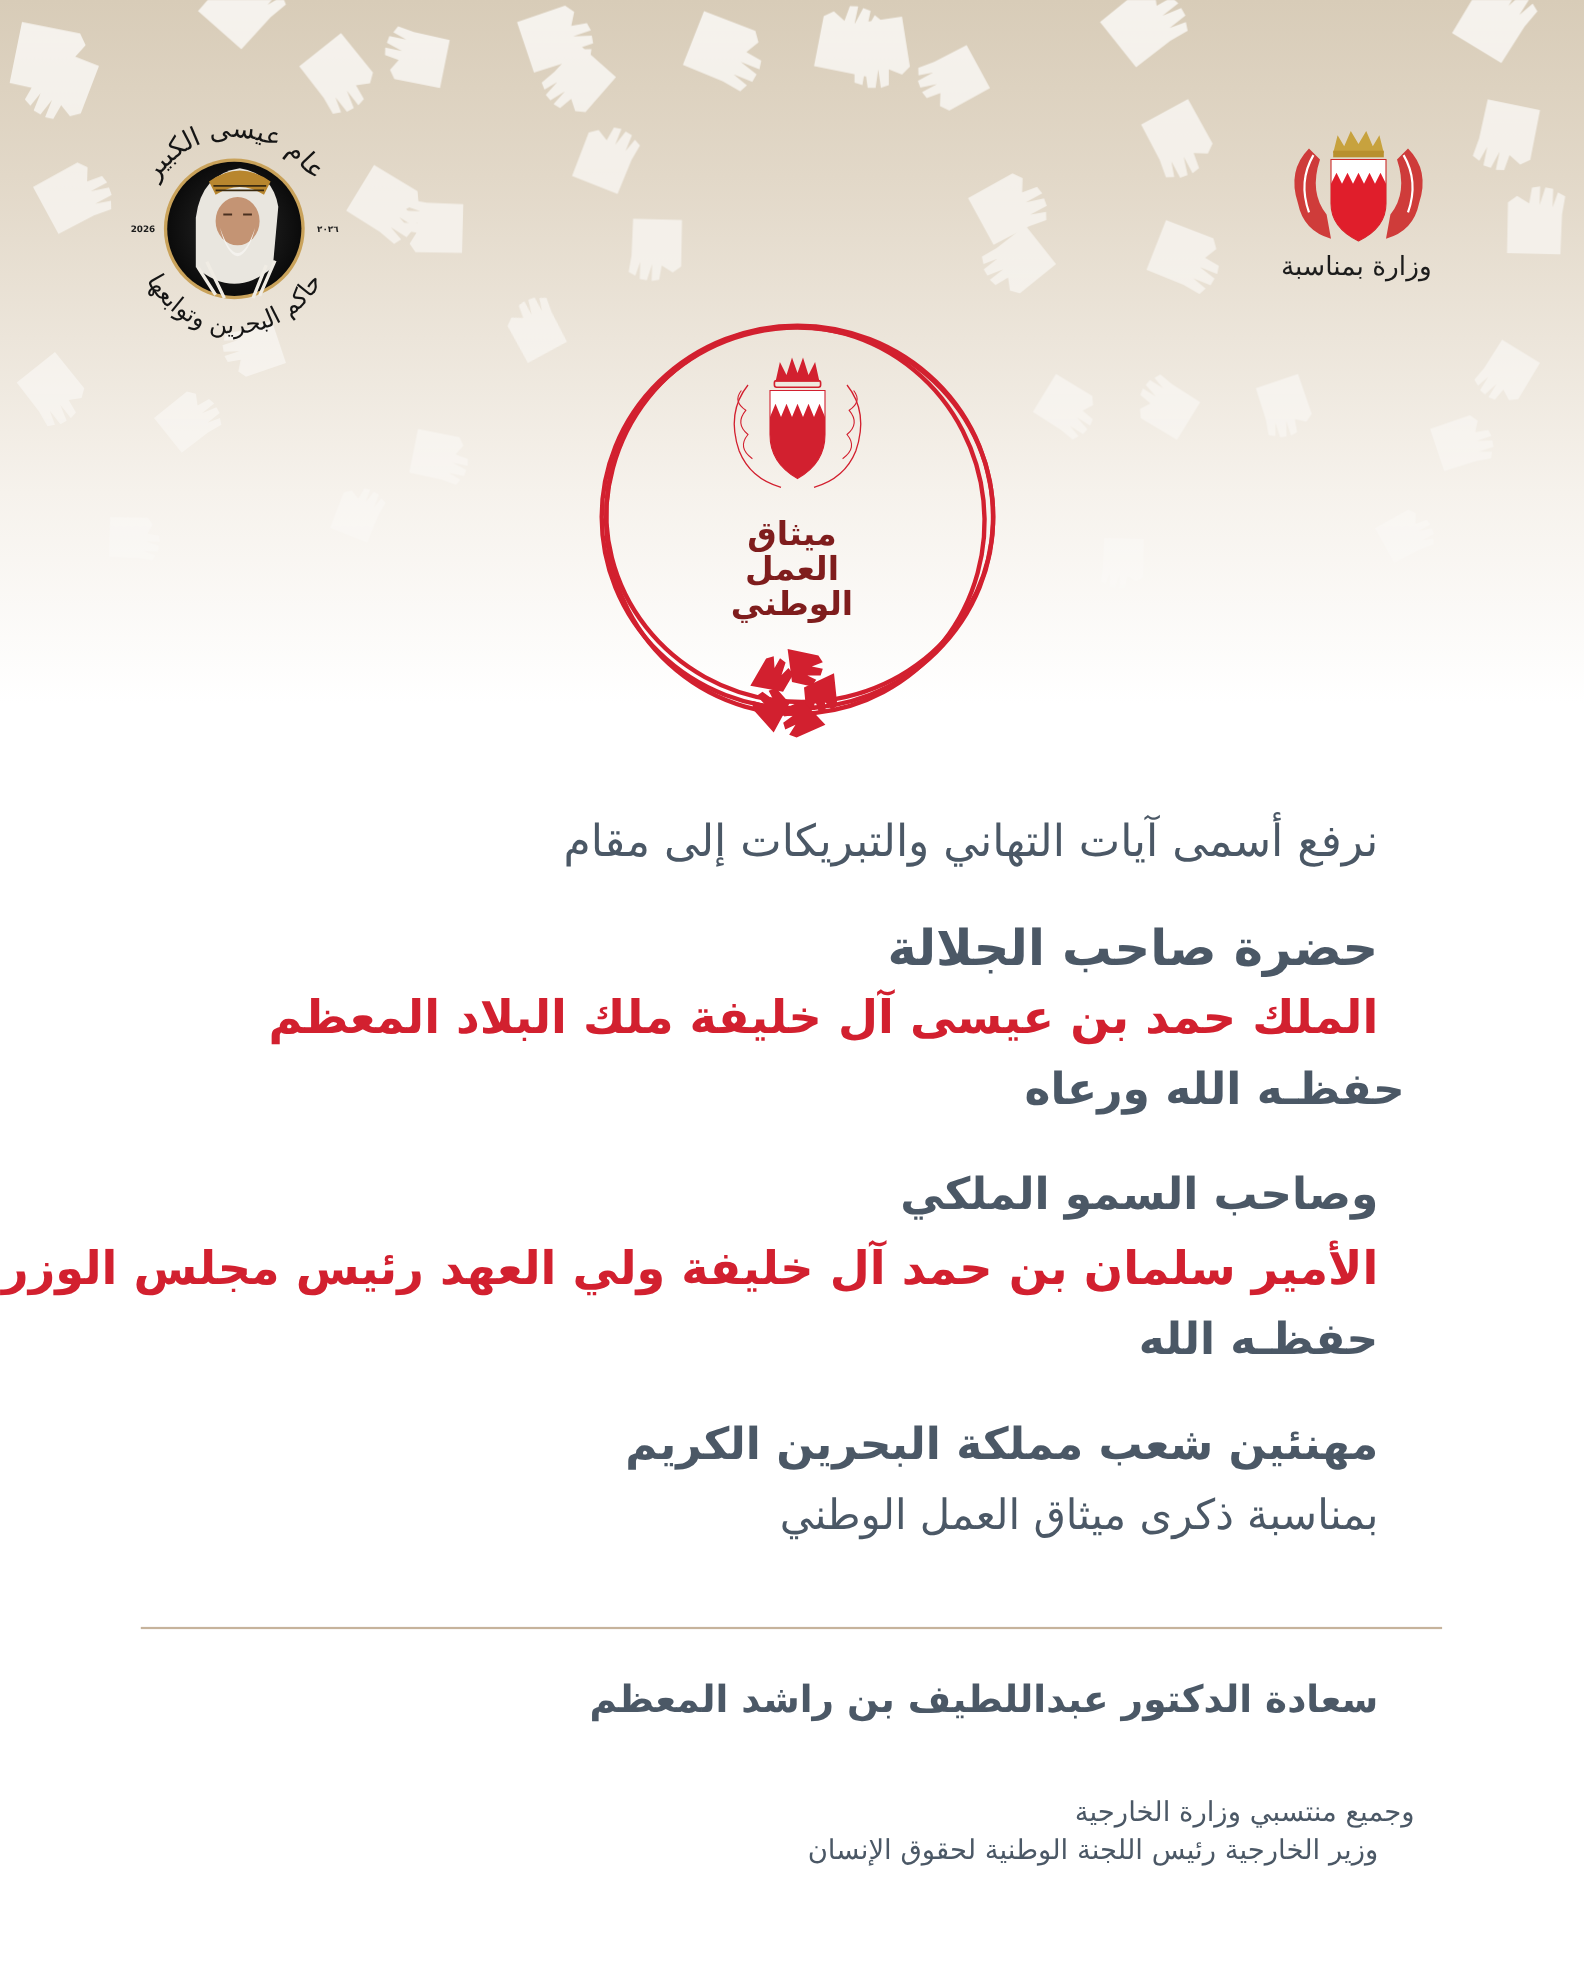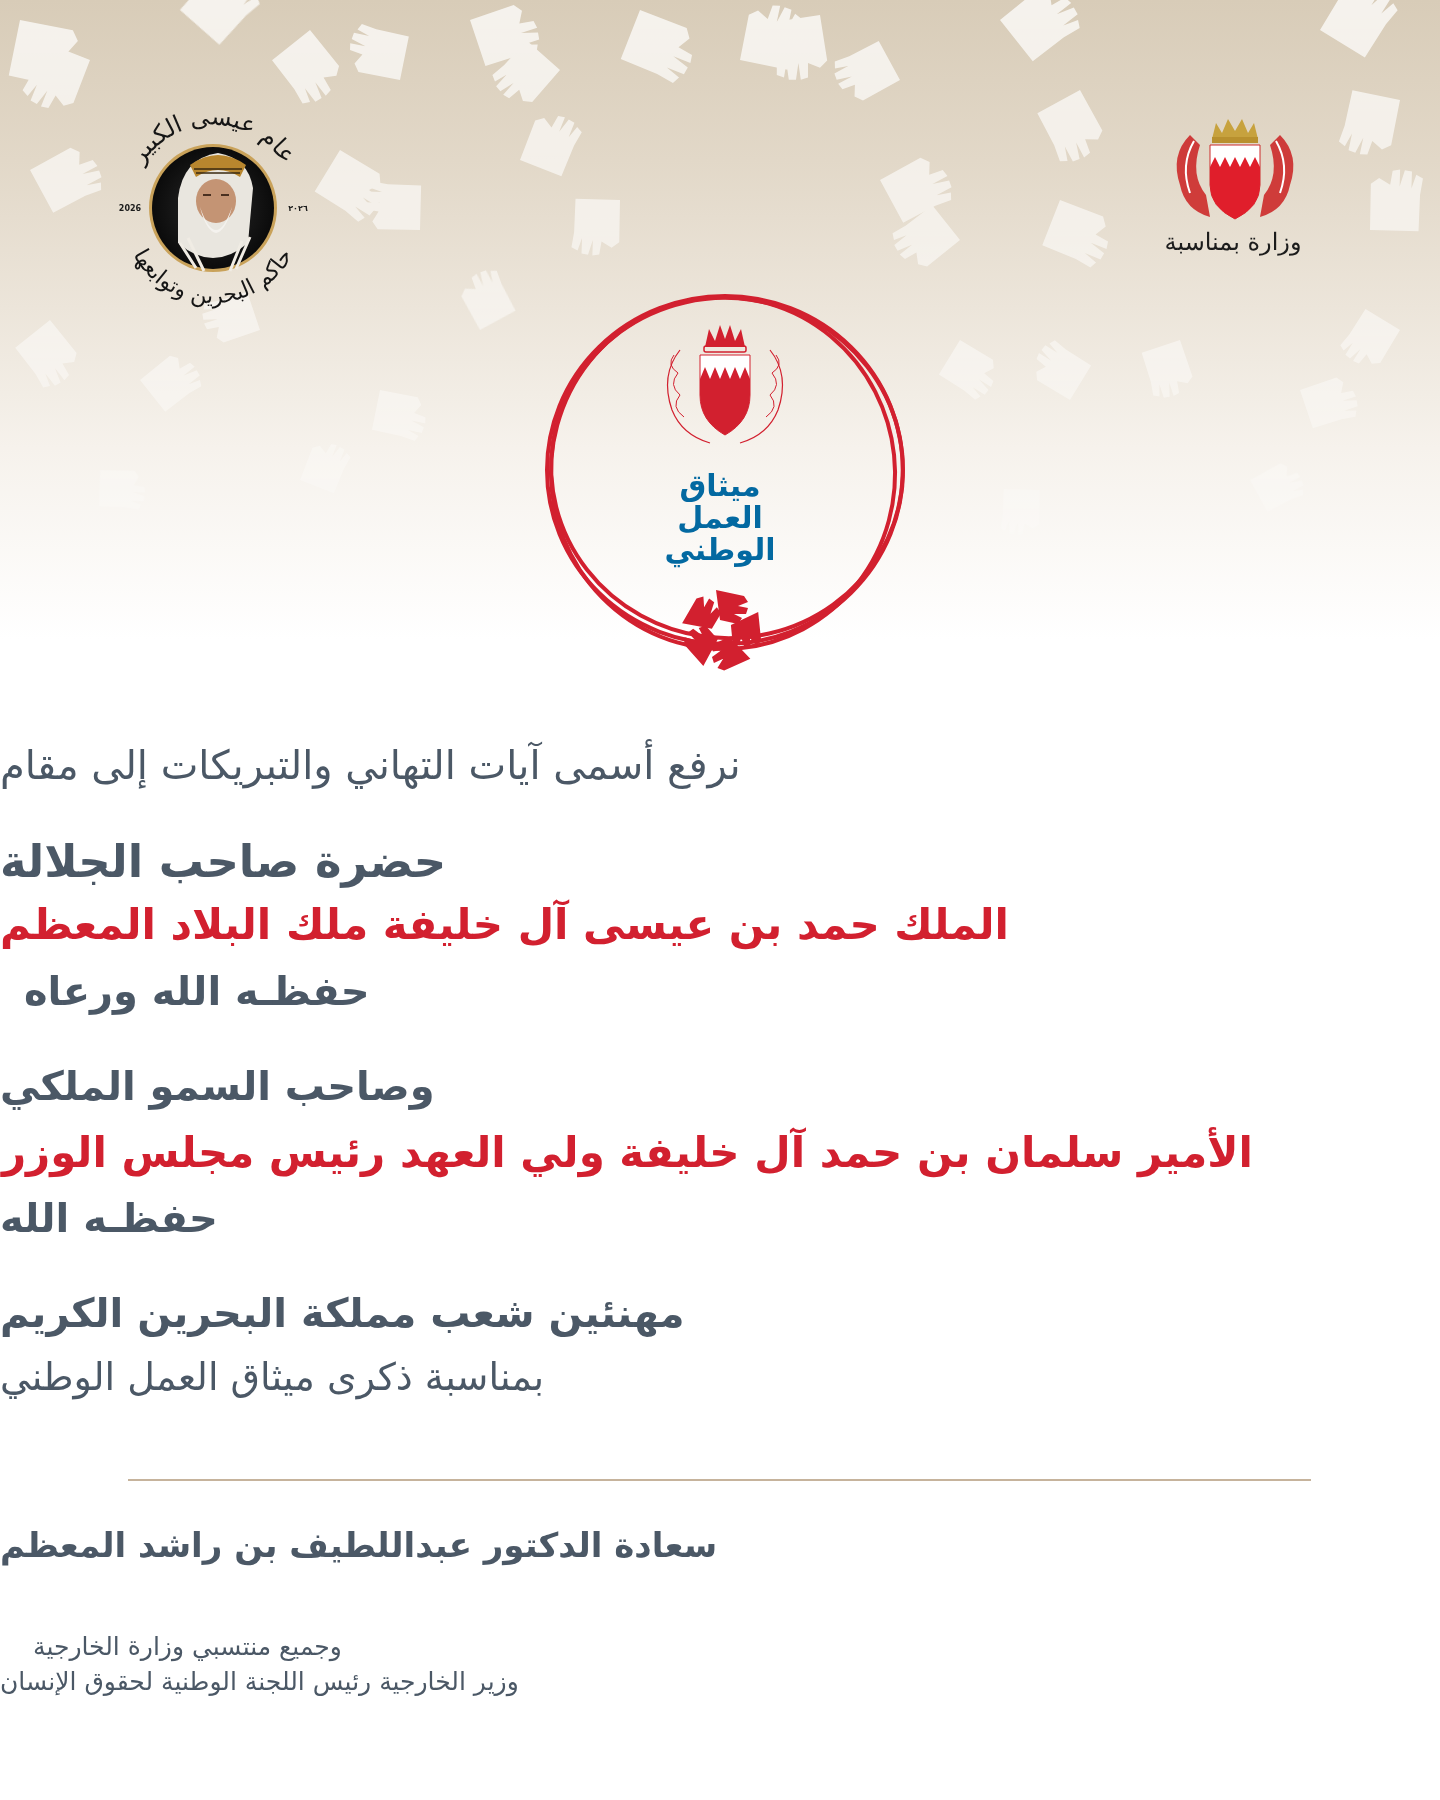--- a/index.html
+++ b/index.html
@@ -15,24 +15,24 @@
   .pattern { position:absolute; left:0; top:0; width:1440px; height:640px; }
   .logo-left { position:absolute; left:108px; top:103px; width:210px; height:210px; }
   .logo-right { position:absolute; left:1150px; top:115px; width:170px; height:160px; }
   .ministry-text {
     position:absolute; left:1148px; top:228px; width:170px; text-align:center;
     font-family:"DejaVu Serif", serif; font-size:24px; color:#1c1c1c; direction:rtl;
   }
   .emblem { position:absolute; left:530px; top:285px; width:390px; height:395px; }
   .emblem-title {
     position:absolute; left:630px; top:470px; width:180px; text-align:center;
-    color:#0369a1; font-weight:bold; font-size:30px; line-height:32px; direction:rtl;
+    color:#7f1d1d; font-weight:bold; font-size:30px; line-height:32px; direction:rtl;
   }
   .line {
-    position:absolute; left:0; width:1253px; text-align:left; direction:rtl;
+    position:absolute; left:0; width:1253px; text-align:right; direction:rtl;
     white-space:nowrap;
   }
   .gray { color:#4b5866; }
   .red { color:#d2202f; }
   .l-intro   { top:742px;  font-size:40px; }
   .l-title1  { top:835px;  font-size:45px; font-weight:bold; }
   .l-name1   { top:900px;  font-size:42px; font-weight:bold; }
   .l-bless1  { top:968px;  font-size:40px; font-weight:bold;margin-left:24px; }
   .l-title2  { top:1063px; font-size:40px; font-weight:bold; }
   .l-name2   { top:1128px; font-size:42px; font-weight:bold; }

